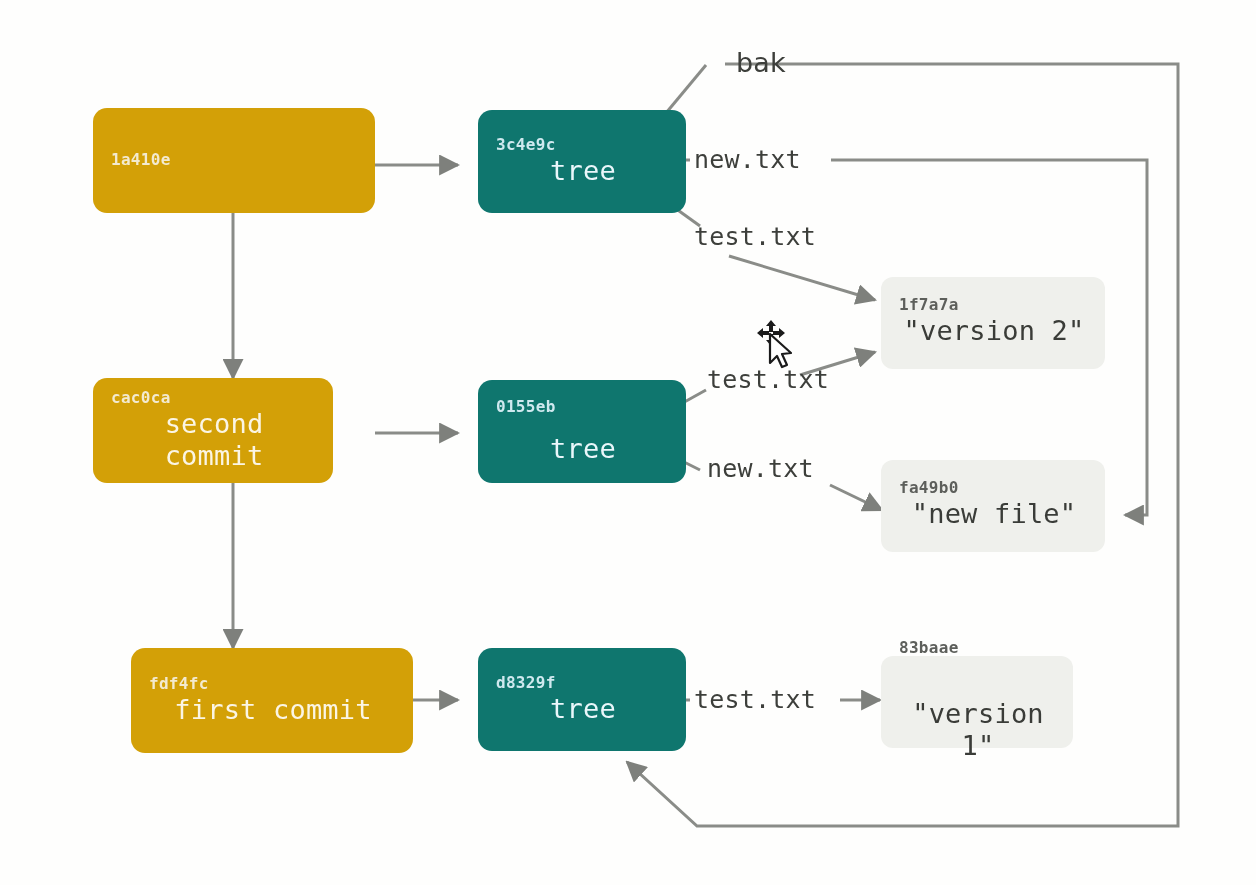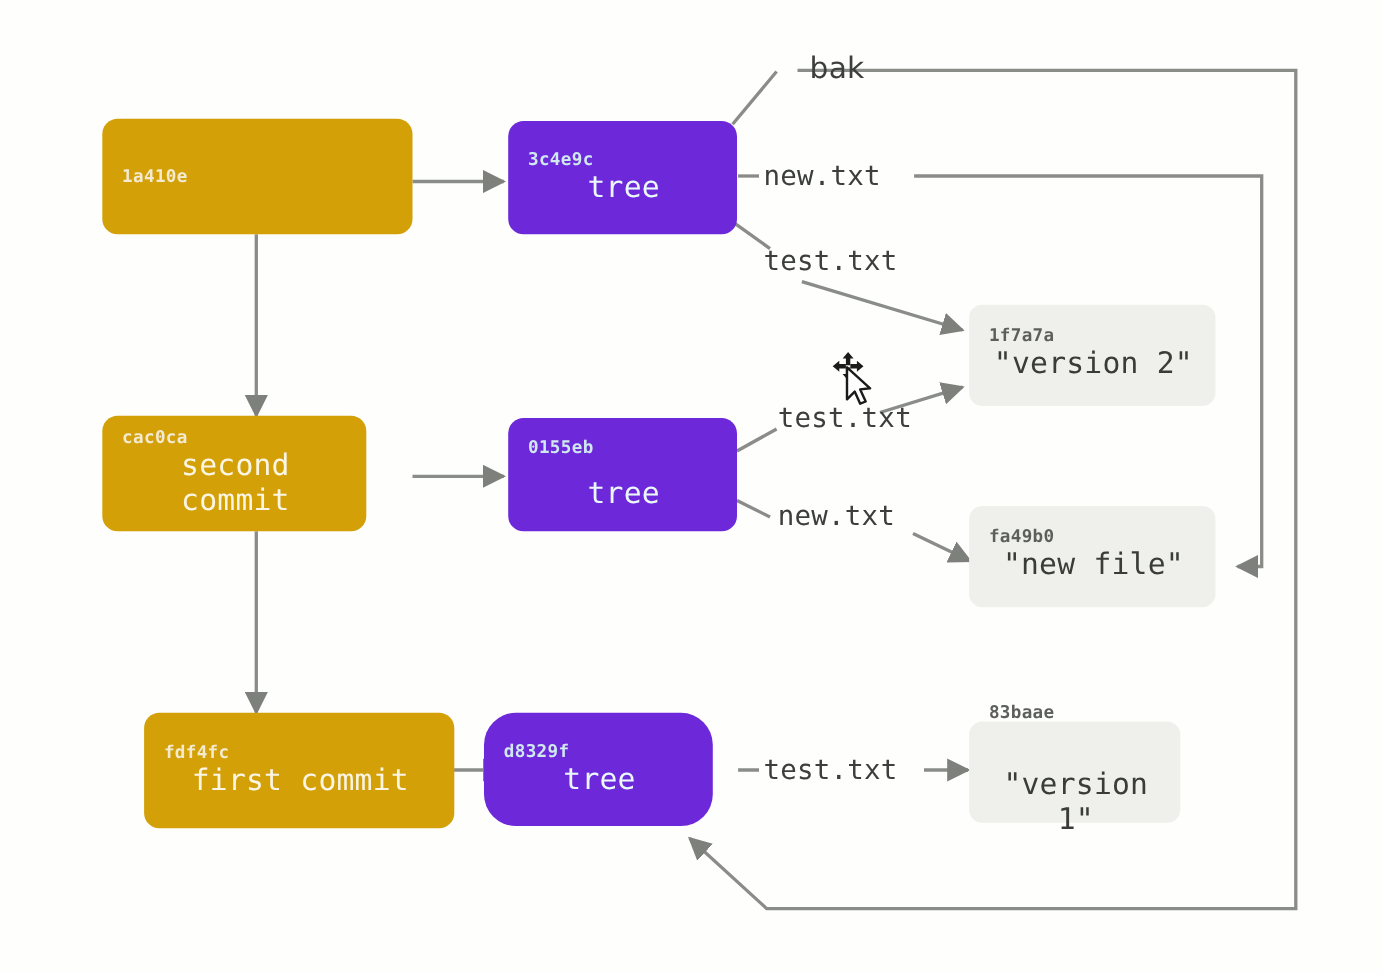--- a/index.html
+++ b/index.html
@@ -48,21 +48,22 @@
     text-align: center;
     letter-spacing: 0.2px;
     margin-top: 1px;
   }
   .commit {
     background: #d3a007;
   }
   .commit .hash { color: #f3ead0; }
   .commit .label { color: #fbf5e4; }
   .tree {
-    background: #6d28d9;
+    background: #0f766e;
+    margin-left: 16px;
   }
   .tree .hash { color: #cfe9ef; }
   .tree .label { color: #eaf7fb; }
   .blob {
     background: #eff0ec;
     border-radius: 12px;
   }
   .blob .hash { color: #5d5f5b; }
   .blob .label { color: #3a3c38; }
 
@@ -162,21 +163,21 @@
   <div class="node tree" style="left:462px; top:110px; width:208px; height:103px;">
     <div class="hash">3c4e9c</div>
     <div class="label">tree</div>
   </div>
 
   <div class="node tree" style="left:462px; top:380px; width:208px; height:103px;gap:16px;">
     <div class="hash">0155eb</div>
     <div class="label">tree</div>
   </div>
 
-  <div class="node tree" style="left:440px; top:648px; width:208px; height:103px;border-radius:29px;">
+  <div class="node tree" style="left:462px; top:648px; width:208px; height:103px;">
     <div class="hash">d8329f</div>
     <div class="label">tree</div>
   </div>
 
   <div class="node blob" style="left:881px; top:277px; width:224px; height:92px; padding-top:8px;">
     <div class="hash">1f7a7a</div>
     <div class="label">"version 2"</div>
   </div>
 
   <div class="node blob" style="left:881px; top:460px; width:224px; height:92px; padding-top:8px;">

